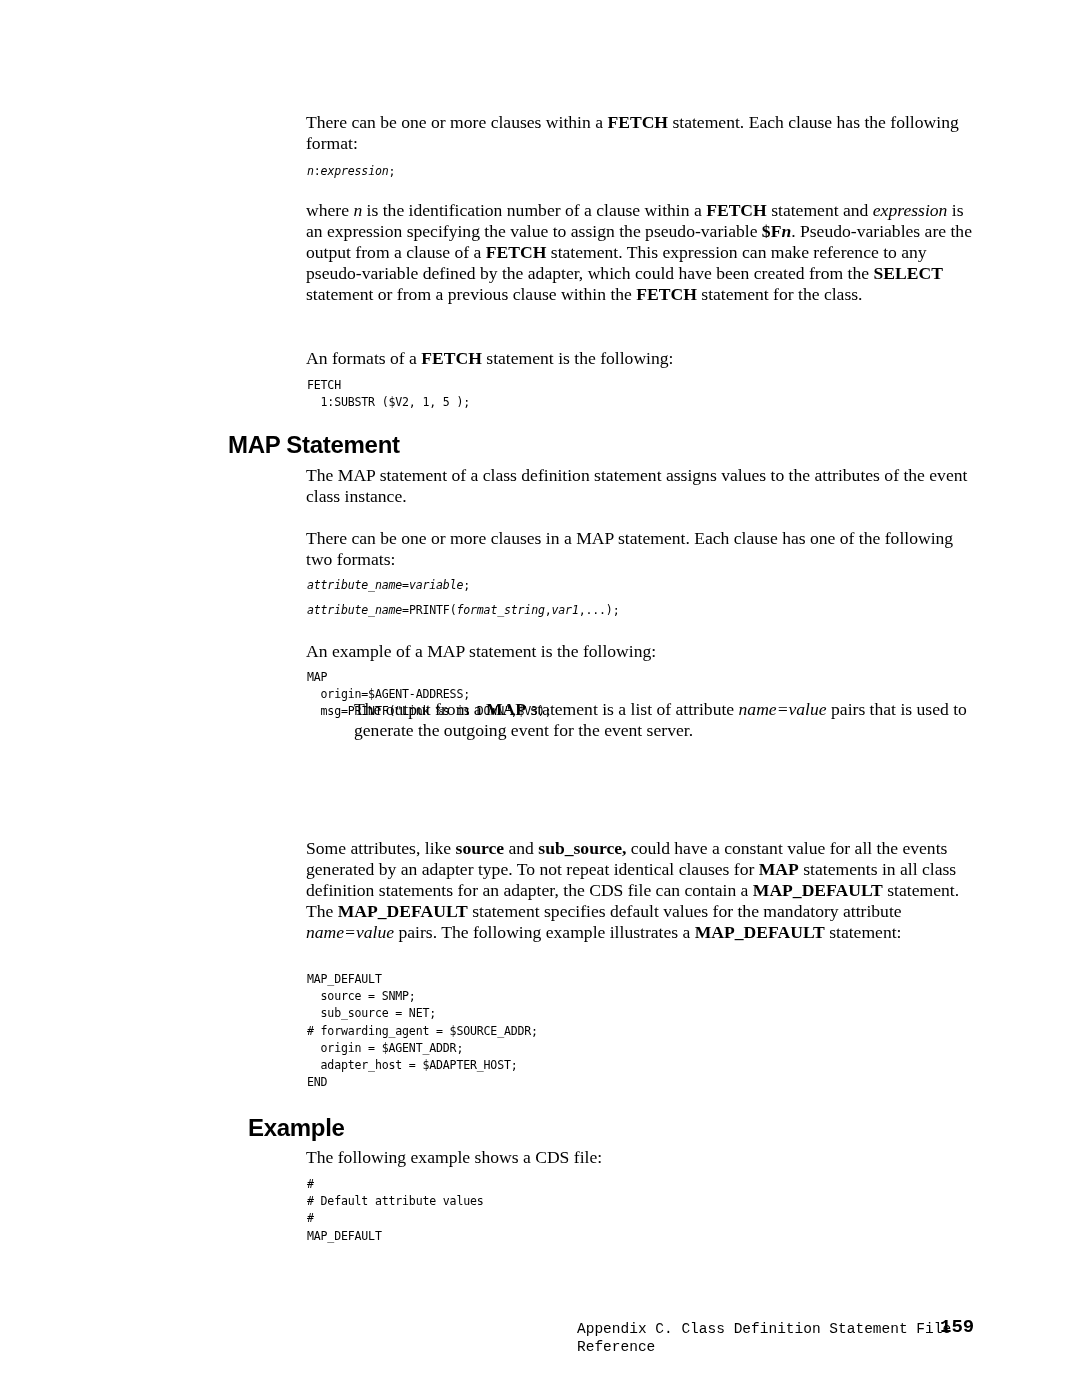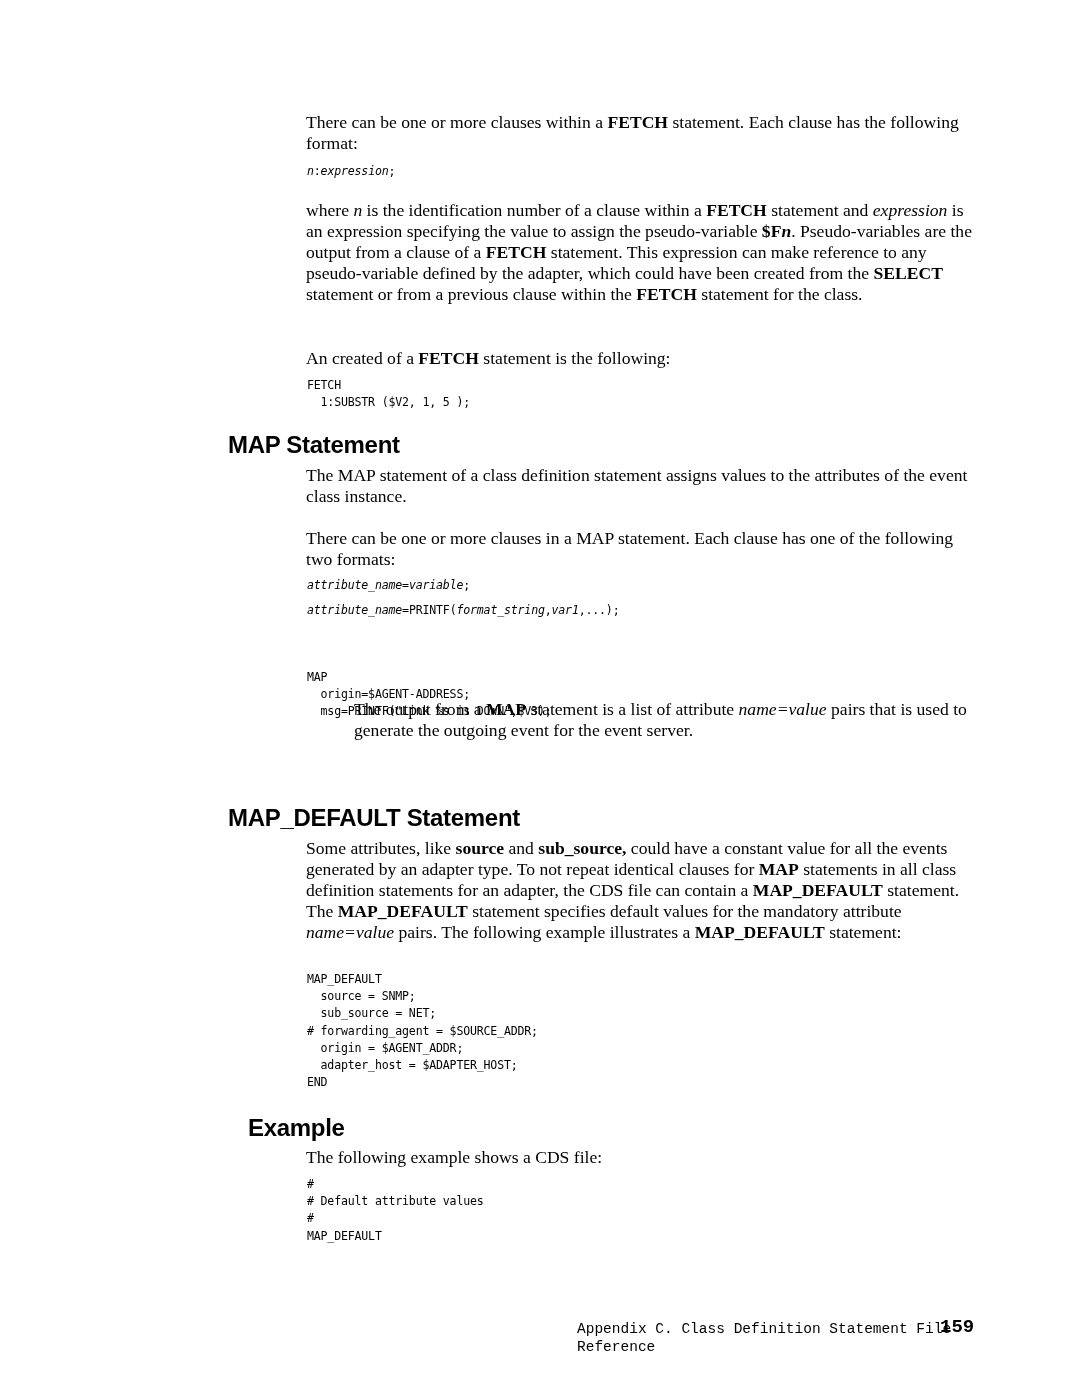--- a/index.html
+++ b/index.html
@@ -37,43 +37,43 @@
 <body>
 
 <div class="page">
 
   <p class="body-text" style="top:112px;"><span>There can be one or more clauses within a </span><b>FETCH</b><span> statement. Each clause has the following format:</span></p>
 
   <div class="code" style="top:162px;"><i>n</i><span>:</span><i>expression</i><span>;</span></div>
 
   <p class="body-text" style="top:200px;"><span>where </span><i>n</i><span> is the identification number of a clause within a </span><b>FETCH</b><span> statement and </span><i>expression</i><span> is an expression specifying the value to assign the pseudo-variable </span><b>$F</b><i style="font-weight:bold;">n</i><span>. Pseudo-variables are the output from a clause of a </span><b>FETCH</b><span> statement. This expression can make reference to any pseudo-variable defined by the adapter, which could have been created from the </span><b>SELECT</b><span> statement or from a previous clause within the </span><b>FETCH</b><span> statement for the class.</span></p>
 
-  <p class="body-text" style="top:348px;"><span>An created of a </span><b>FETCH</b><span> statement is the following:</span></p>
+  <p class="body-text" style="top:348px;"><span>An formats of a </span><b>FETCH</b><span> statement is the following:</span></p>
 
   <div class="code" style="top:376px;">FETCH
   1:SUBSTR ($V2, 1, 5 );</div>
 
   <h2 class="heading" style="top:431px;">MAP Statement</h2>
 
   <p class="body-text" style="top:465px;">The MAP statement of a class definition statement assigns values to the attributes of the event class instance.</p>
 
   <p class="body-text" style="top:528px;">There can be one or more clauses in a MAP statement. Each clause has one of the following two formats:</p>
 
   <div class="code" style="top:576px;"><i>attribute_name</i><span>=</span><i>variable</i><span>;</span></div>
 
   <div class="code" style="top:601px;"><i>attribute_name</i><span>=PRINTF(</span><i>format_string</i><span>,</span><i>var1</i><span>,...);</span></div>
 
+  <p class="body-text" style="top:641px;">An example of a MAP statement is the following:</p>
 
   <div class="code" style="top:668px;">MAP
   origin=$AGENT-ADDRESS;
   msg=PRINTF("Link %s is DOWN",$V3);</div>
 
   <p class="body-text" style="top:699px;margin-left:48px;"><span>The output from a </span><b>MAP</b><span> statement is a list of attribute </span><i>name=value</i><span> pairs that is used to generate the outgoing event for the event server.</span></p>
 
-  <h2 class="heading" style="top:804px;">MAP_DEFAULT Statement</h2>
 
   <p class="body-text" style="top:838px; width:672px;"><span>Some attributes, like </span><b>source</b><span> and </span><b>sub_source,</b><span> could have a constant value for all the events generated by an adapter type. To not repeat identical clauses for </span><b>MAP</b><span> statements in all class definition statements for an adapter, the CDS file can contain a </span><b>MAP_DEFAULT</b><span> statement. The </span><b>MAP_DEFAULT</b><span> statement specifies default values for the mandatory attribute </span><i>name=value</i><span> pairs. The following example illustrates a </span><b>MAP_DEFAULT</b><span> statement:</span></p>
 
   <div class="code" style="top:970px;">MAP_DEFAULT
   source = SNMP;
   sub_source = NET;
 # forwarding_agent = $SOURCE_ADDR;
   origin = $AGENT_ADDR;
   adapter_host = $ADAPTER_HOST;
 END</div>

